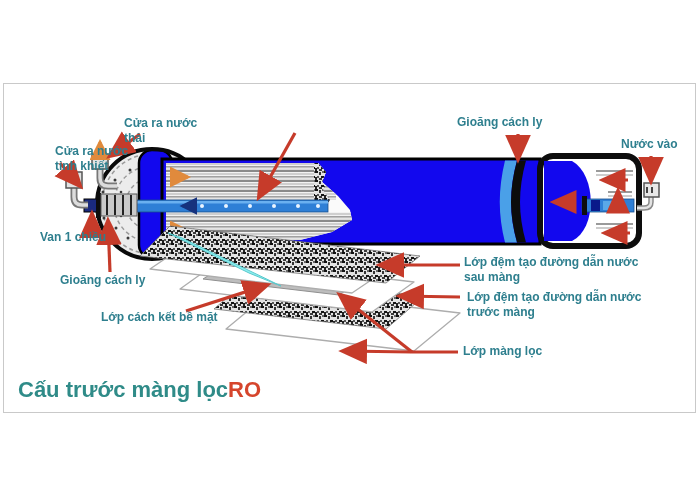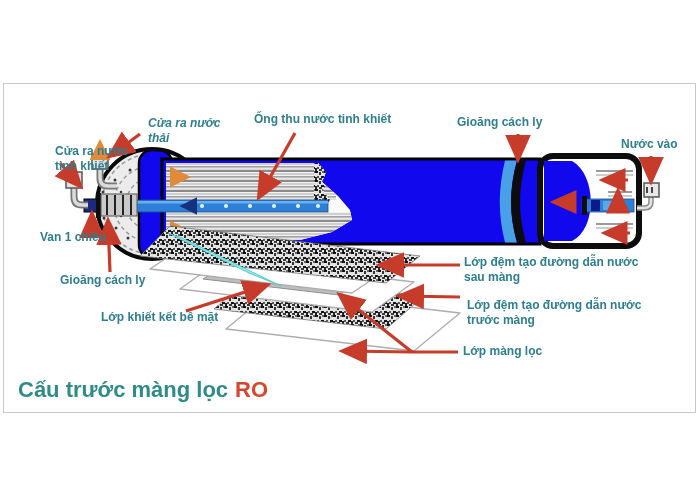--- a/index.html
+++ b/index.html
@@ -3,21 +3,21 @@
 <meta charset="utf-8">
 <style>
   html,body{margin:0;padding:0;background:#fff;}
   #stage{position:relative;width:700px;height:500px;background:#fff;overflow:hidden;
          font-family:"Liberation Sans",sans-serif;}
   #art{position:absolute;left:0;top:0;}
   .lbl{position:absolute;font-size:12px;font-weight:600;color:#2e7f8e;line-height:1.25;
        white-space:nowrap;}
   .lbl.wrap{white-space:normal;}
   .title{position:absolute;left:18px;top:377px;font-size:22px;font-weight:700;color:#2f8b88;}
-  .title .ro{color:#d6452c;margin-left:7px;}
+  .title .ro{color:#d6452c;}
 </style>
 </head>
 <body>
 
 <div id="stage">
 
   <svg id="art" width="700" height="500" viewBox="0 0 700 500">
     <defs>
       <marker id="ar" markerWidth="9" markerHeight="9" refX="7.5" refY="4" orient="auto">
         <path d="M0,0 L9,4 L0,8 Z" fill="#c63b2a"></path>
@@ -203,28 +203,27 @@
       <line x1="460" y1="265" x2="380" y2="265" marker-end="url(#ar)"></line>
       <line x1="460" y1="297" x2="400" y2="296" marker-end="url(#ar)"></line>
       <g>
         <line x1="458" y1="352" x2="412" y2="352"></line>
         <line x1="412" y1="352" x2="340" y2="295" marker-end="url(#ar)"></line>
         <line x1="412" y1="352" x2="343" y2="351" marker-end="url(#ar)"></line>
       </g>
     </g>
   </svg>
 
-  <div class="lbl wrap" style="left:148px;top:116px;width:86px;font-style:italic;">Cửa ra nước thải</div>
+  <div class="lbl wrap" style="left:124px;top:116px;width:86px;">Cửa ra nước thải</div>
   <div class="lbl wrap" style="left:14px;top:144px;width:80px;margin-left:41px;">Cửa ra nước tinh khiết</div>
-  <div class="lbl" style="left:254px;top:112px;">Ống thu nước tinh khiết</div>
   <div class="lbl" style="left:457px;top:115px;">Gioăng cách ly</div>
   <div class="lbl" style="left:621px;top:137px;">Nước vào</div>
   <div class="lbl" style="left:40px;top:230px;text-align:center;">Van 1 chiều</div>
   <div class="lbl" style="left:60px;top:273px;">Gioăng cách ly</div>
-  <div class="lbl" style="left:101px;top:310px;">Lớp khiết kết bề mặt</div>
+  <div class="lbl" style="left:101px;top:310px;">Lớp cách kết bề mặt</div>
   <div class="lbl wrap" style="left:464px;top:255px;width:178px;">Lớp đệm tạo đường dẫn nước sau màng</div>
-  <div class="lbl wrap" style="left:467px;top:290px;width:178px;margin-top:8px;">Lớp đệm tạo đường dẫn nước trước màng</div>
+  <div class="lbl wrap" style="left:467px;top:290px;width:178px;">Lớp đệm tạo đường dẫn nước trước màng</div>
   <div class="lbl" style="left:463px;top:344px;">Lớp màng lọc</div>
 
   <div class="title">
     <span>Cấu trước màng lọc</span><span class="ro">RO</span>
   </div>
 </div>
 
 </body></html>

